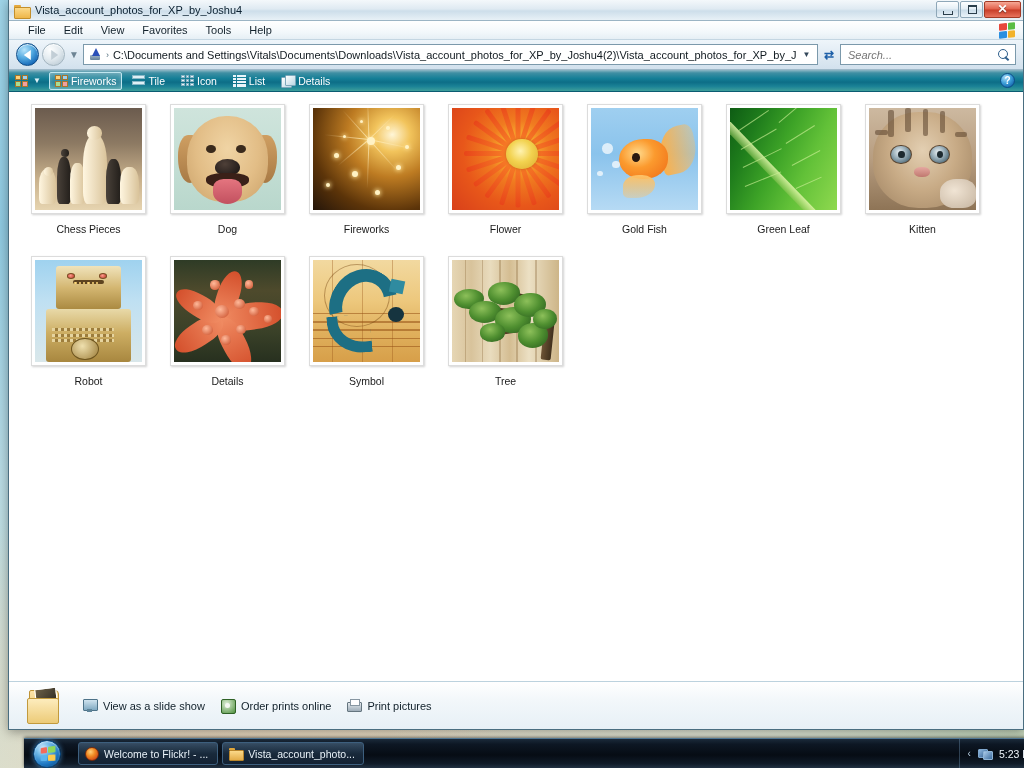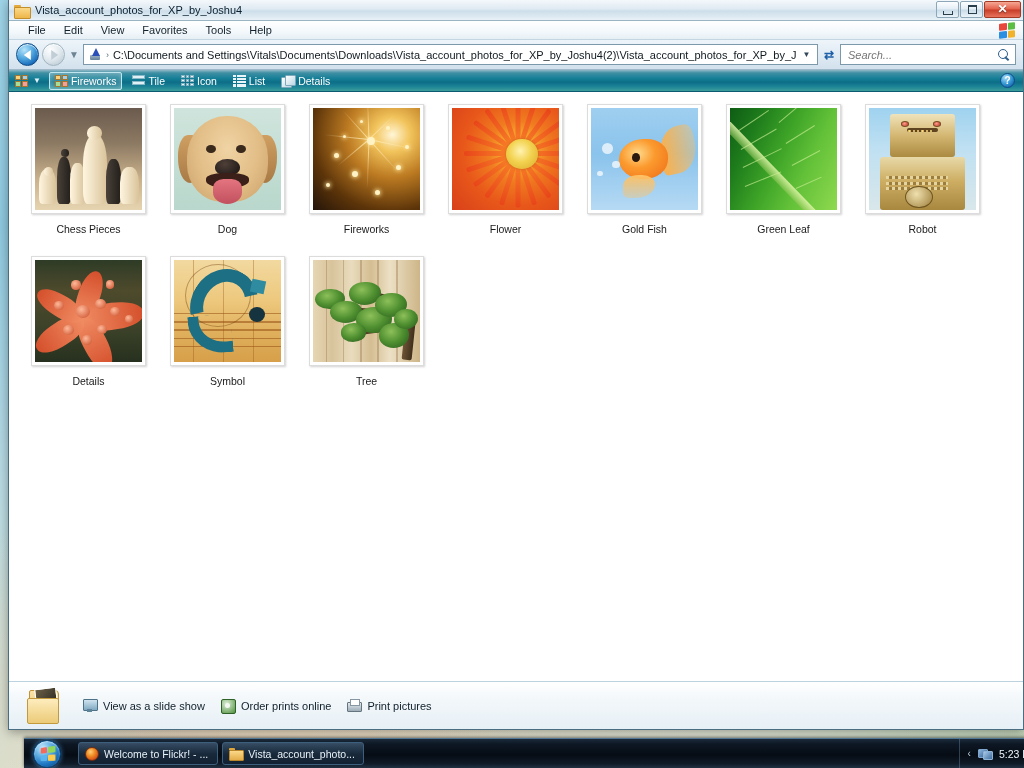--- a/index.html
+++ b/index.html
@@ -992,20 +992,44 @@
                 <div class="vein" style="left:46%; top:14%; width:30%; transform:rotate(-40deg);"></div>
                 <div class="vein" style="left:52%; top:34%; width:32%; transform:rotate(-32deg);"></div>
                 <div class="vein" style="left:58%; top:56%; width:30%; transform:rotate(-28deg);"></div>
                 <div class="vein" style="left:62%; top:78%; width:26%; transform:rotate(-24deg);"></div>
               </div>
             </div>
           </div>
           <div class="thumb-label">Green Leaf</div>
         </div>
 
+        <div class="thumb-cell">
+          <div class="thumb-frame">
+            <div class="thumb-img">
+              <div class="art art-kitten">
+                <div class="head"></div>
+                <div class="stripe" style="left:18%; top:2%;  width:5%;  height:26%;"></div>
+                <div class="stripe" style="left:34%; top:0%;  width:5%;  height:24%;"></div>
+                <div class="stripe" style="left:50%; top:1%;  width:5%;  height:26%;"></div>
+                <div class="stripe" style="left:66%; top:3%;  width:5%;  height:22%;"></div>
+                <div class="stripe" style="left:6%;  top:22%; width:12%; height:4%;"></div>
+                <div class="stripe" style="left:80%; top:24%; width:12%; height:4%;"></div>
+                <div class="eye eyl">
+                    <span class="pupil"></span>
+                  </div>
+                <div class="eye eyr">
+                    <span class="pupil"></span>
+                  </div>
+                <div class="nose"></div>
+                <div class="paw"></div>
+              </div>
+            </div>
+          </div>
+          <div class="thumb-label">Kitten</div>
+        </div>
 
         <div class="thumb-cell">
           <div class="thumb-frame">
             <div class="thumb-img">
               <div class="art art-robot">
                 <div class="body"></div>
                 <div class="head">
                   <div class="ey" style="left:16%;"></div>
                   <div class="ey" style="left:66%;"></div>
                   <div class="panel">

